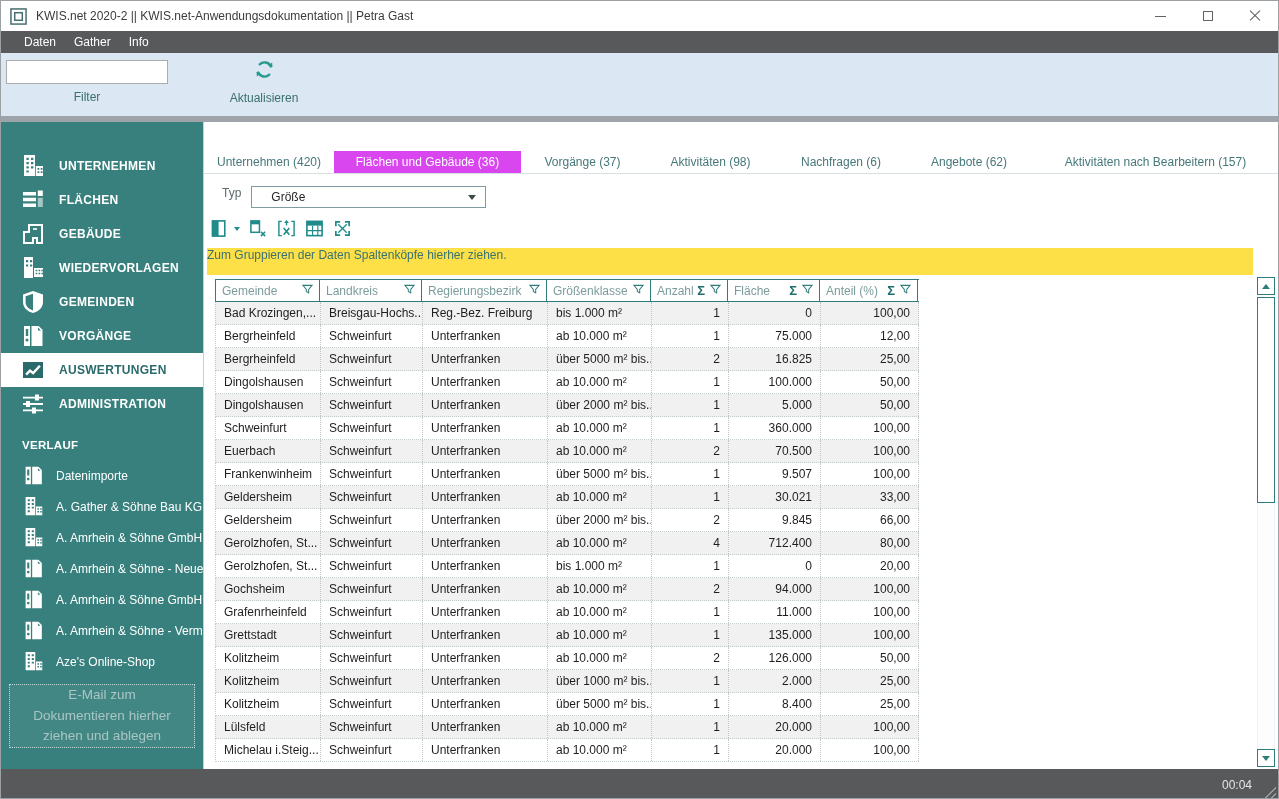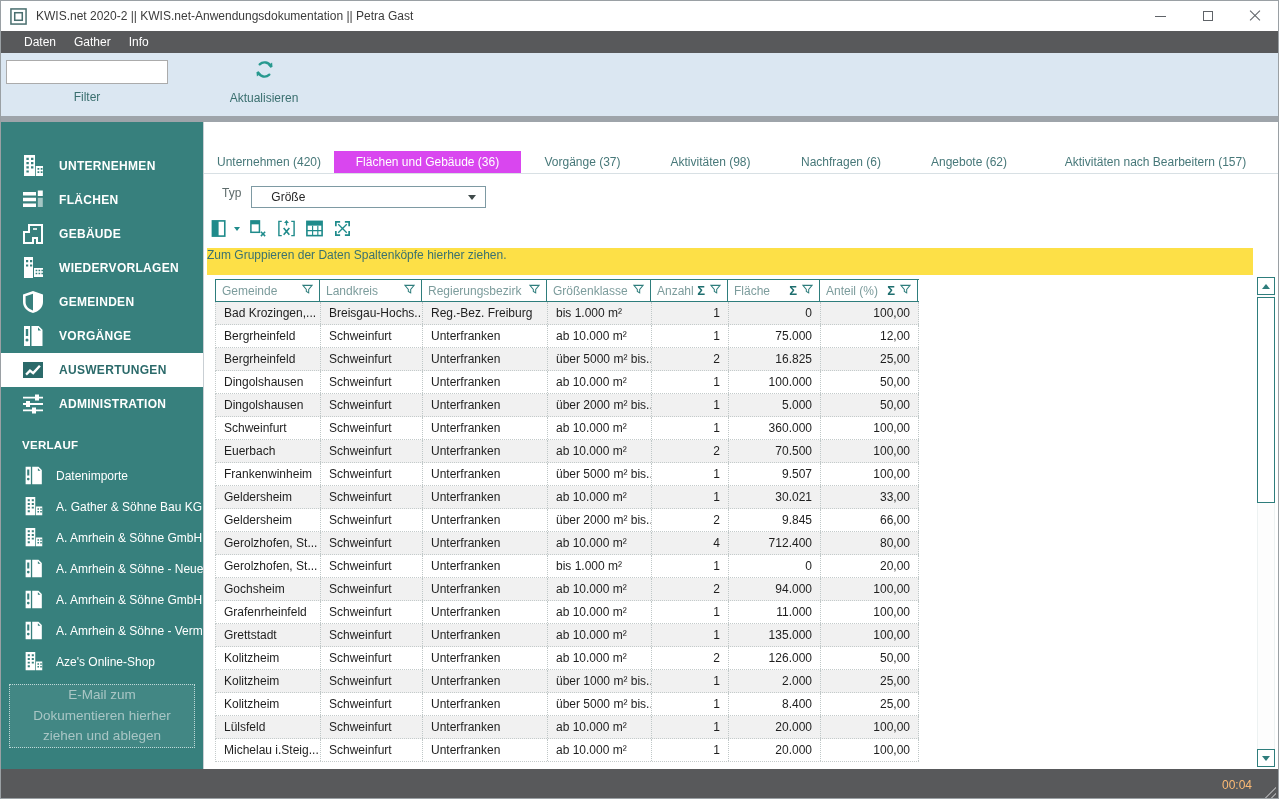--- a/index.html
+++ b/index.html
@@ -80,21 +80,21 @@
   
   .scrollbar{position:absolute;top:155px;left:1053px;width:18px;height:490px}
   .sb-track{position:absolute;left:0;top:0;width:18px;height:100%;background:#FDFDFD;border:1px solid #EDF2F2}
   .sb-btn{position:absolute;left:0;width:18px;height:18px;background:#fff;border:1px solid #2E7D7C;display:flex;align-items:center;justify-content:center}
   .sb-up{top:0}.sb-down{bottom:0}
   .arr-up{width:0;height:0;border-left:4px solid transparent;border-right:4px solid transparent;border-bottom:5px solid #2E7D7C}
   .arr-down{width:0;height:0;border-left:4px solid transparent;border-right:4px solid transparent;border-top:5px solid #2E7D7C}
   .sb-thumb{position:absolute;top:20px;left:0;width:18px;height:206px;background:#fff;border:1px solid #2E7D7C}
   
   .statusbar{height:31px;background:#58595B;position:relative;display:flex;align-items:center}
-  .status-time{margin-left:auto;margin-right:26px;color:#fdba74;font-size:12px}
+  .status-time{margin-left:auto;margin-right:26px;color:#e5e5e5;font-size:12px}
   .grip{position:absolute;right:2px;bottom:2px;width:13px;height:13px;
     background:repeating-linear-gradient(135deg,transparent 0 2.5px,#9a9b9d 2.5px 4px);
     clip-path:polygon(100% 0,100% 100%,0 100%)}
 </style>
 </head>
 <body>
 
 <div class="window">
 
   <div class="titlebar">

